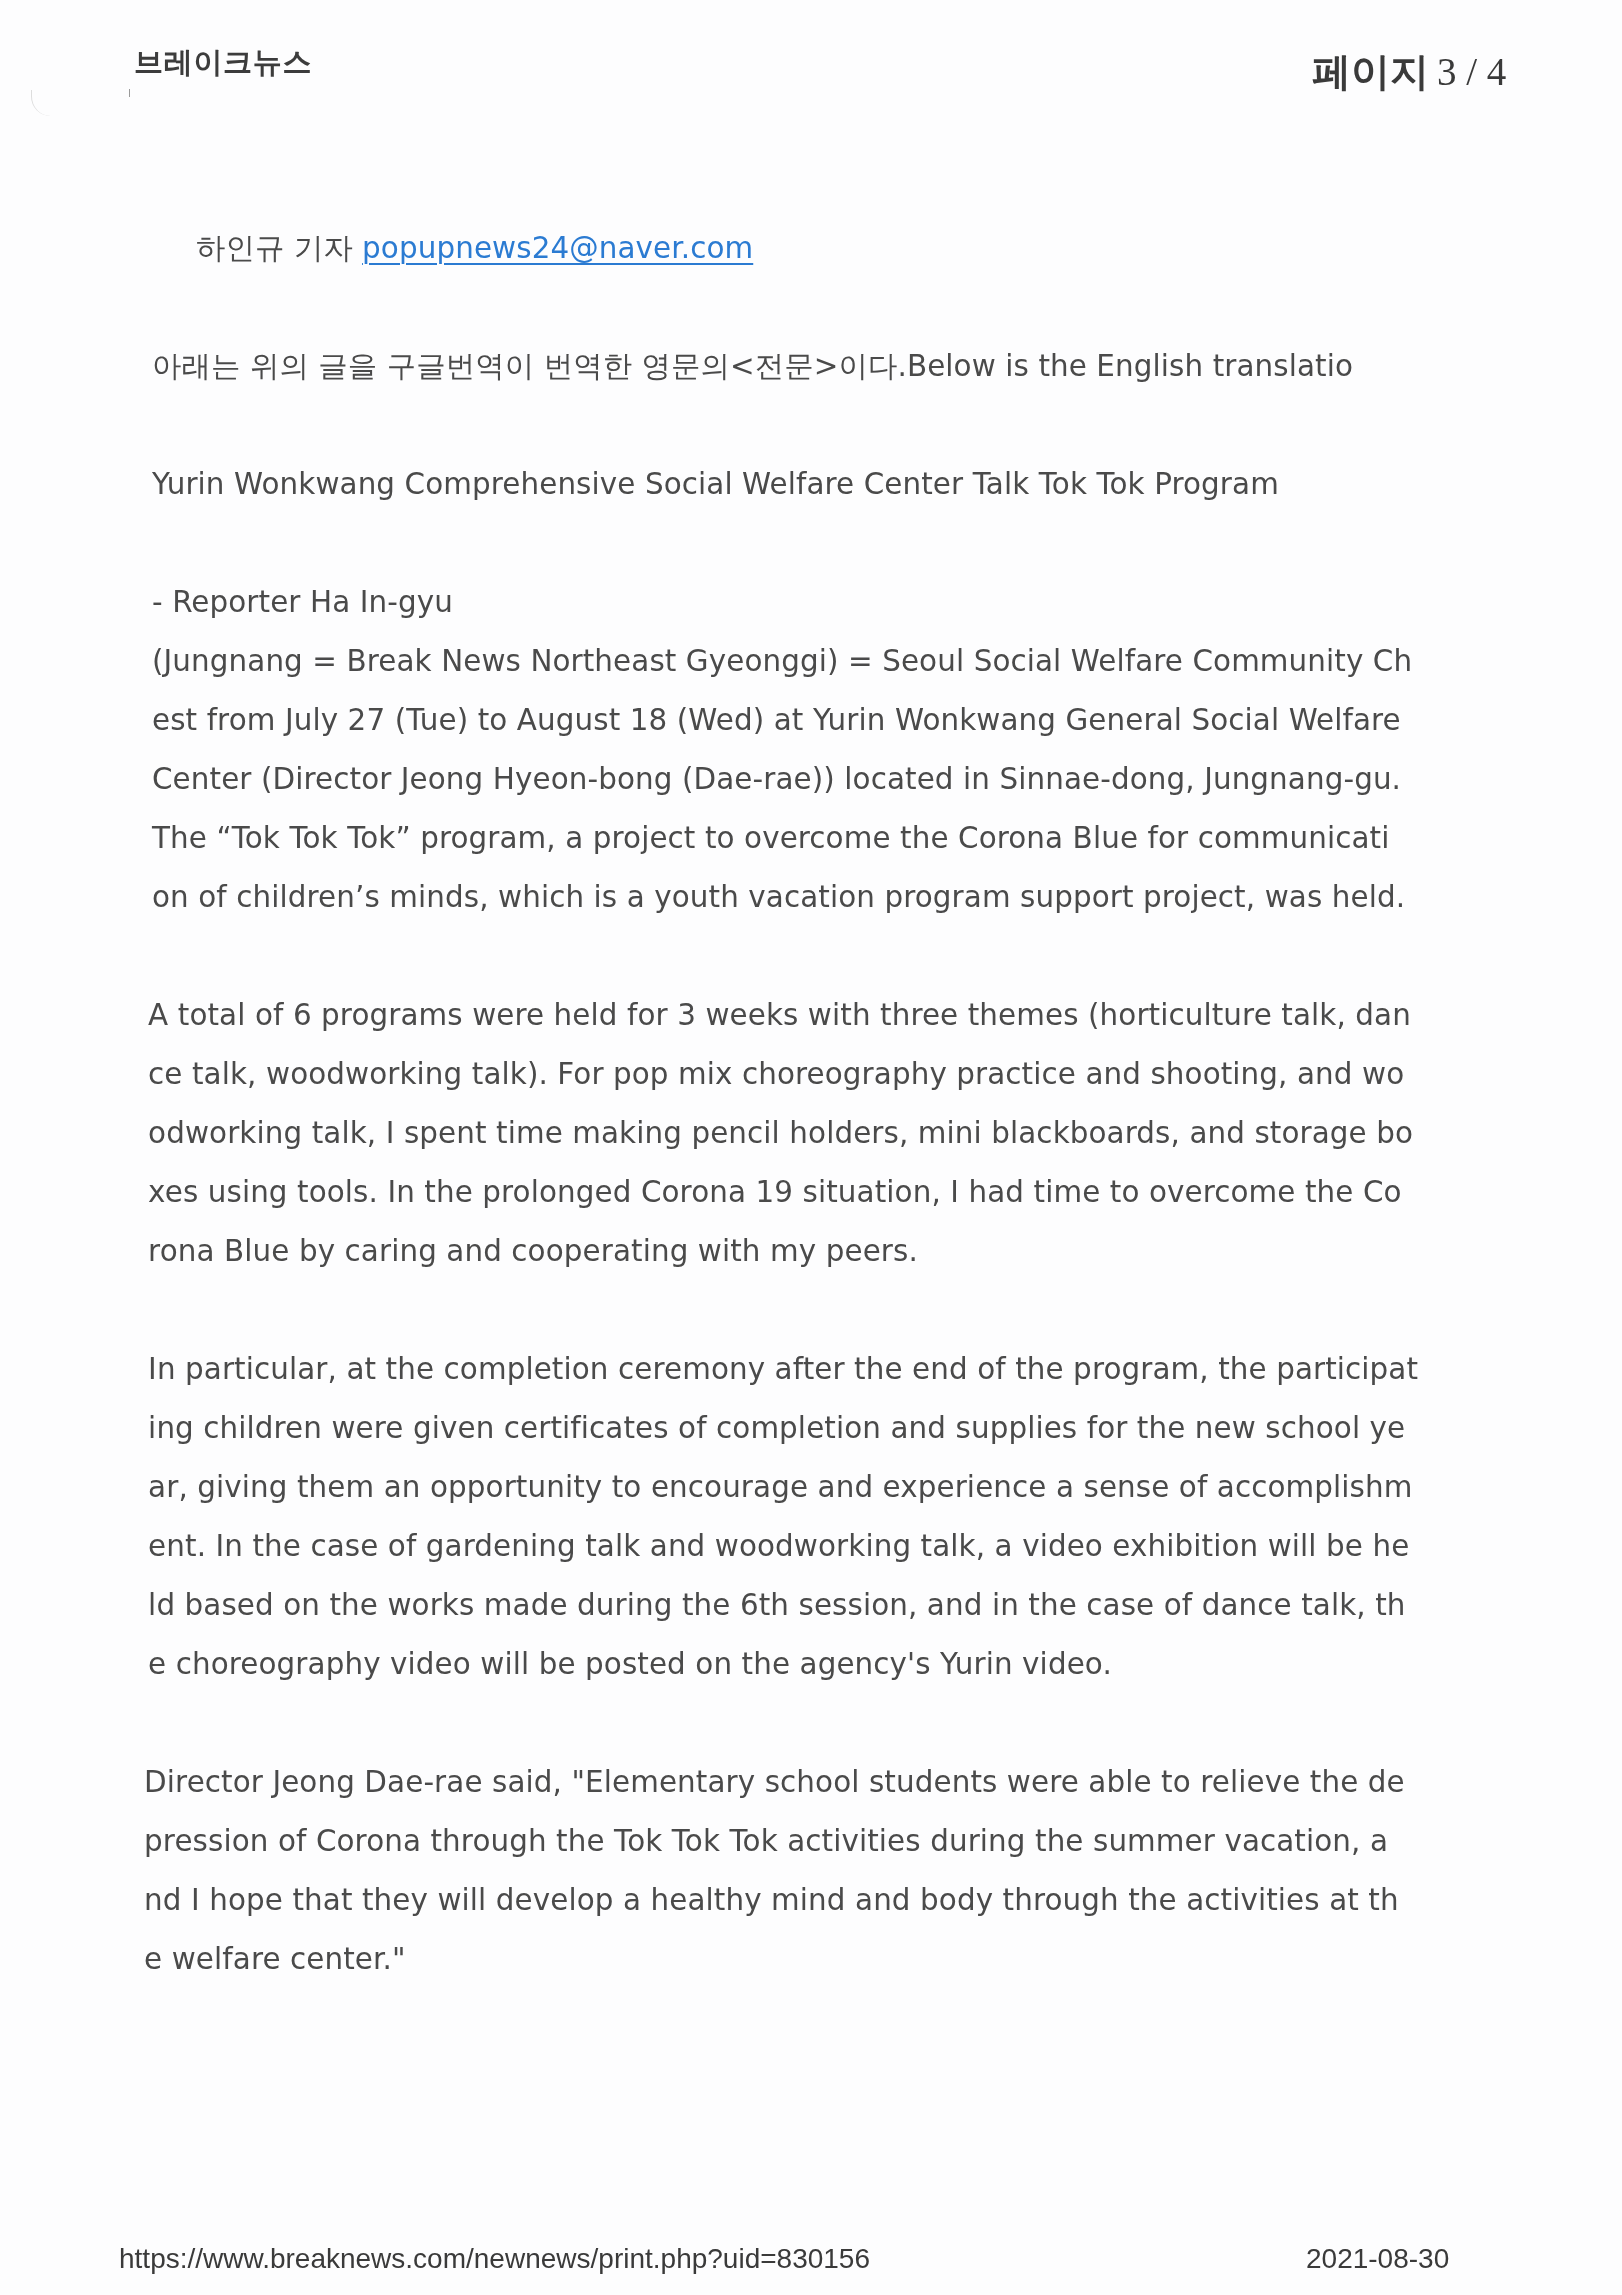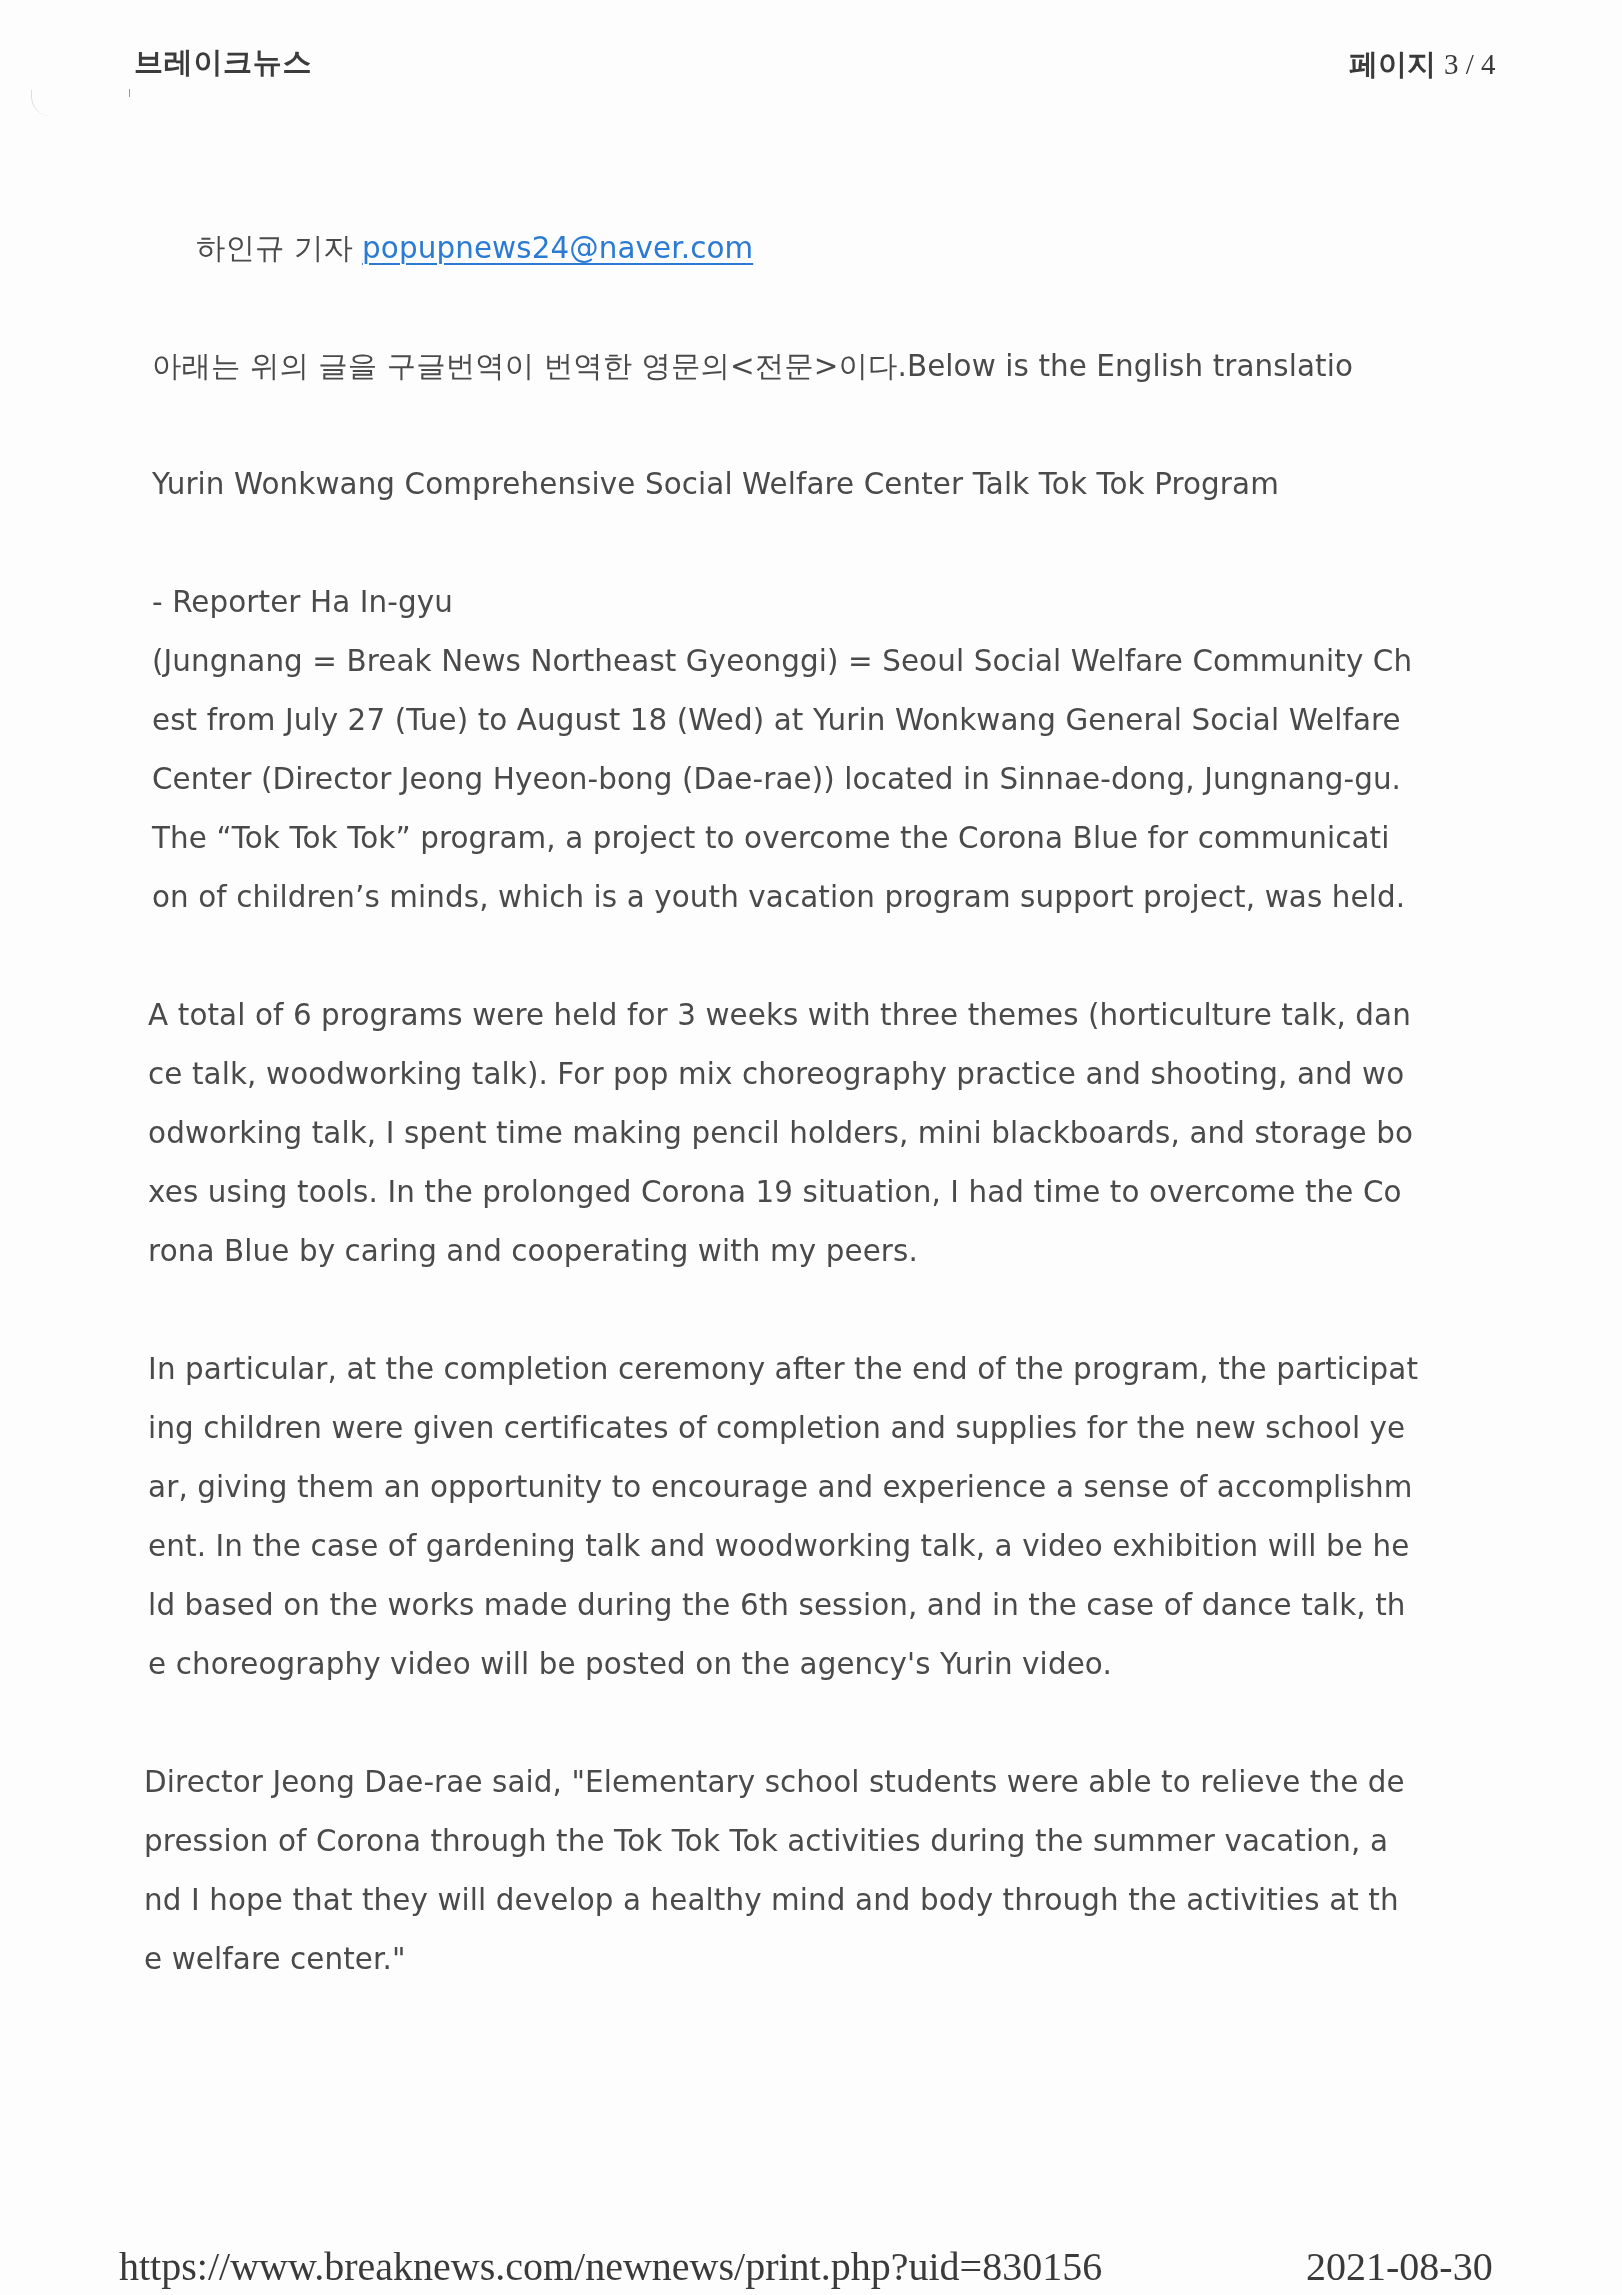--- a/index.html
+++ b/index.html
@@ -47,24 +47,23 @@
       left: 129px;
       top: 51px;
       width: 1.3px;
       height: 7.9px;
       background: #9a9a9a;
     }
     .page-num {
       position: absolute;
       left: 1312px;
       top: 6.5px;
-      font-size: 29px;
+      font-size: 39px;
       color: #3a3a3a;
       white-space: nowrap;
-      margin-left: 37px;
     }
     .page-num .label {
       font-family: "DejaVu Sans", sans-serif;
       font-weight: bold;
     }
     .page-num .count {
       font-family: "Liberation Serif", serif;
       margin-left: 7.9px;
     }
 
@@ -98,22 +97,22 @@
     }
     .para-lower { margin-left: -3.9px; }
     .para-lowest { margin-left: -7.9px; }
 
     .page-footer {
       position: absolute;
       left: 0;
       top: 2243px;
       width: 1622px;
       height: 39px;
-      font-family: Liberation Serif, serif;
-      font-size: 40px;
+      font-family: Liberation Sans, sans-serif;
+      font-size: 28px;
       color: #3a3a3a;
     }
     .footer-url {
       position: absolute;
       left: 119px;
       top: 0;
       text-decoration: none;
       color: #3a3a3a;
     }
     .footer-date {

